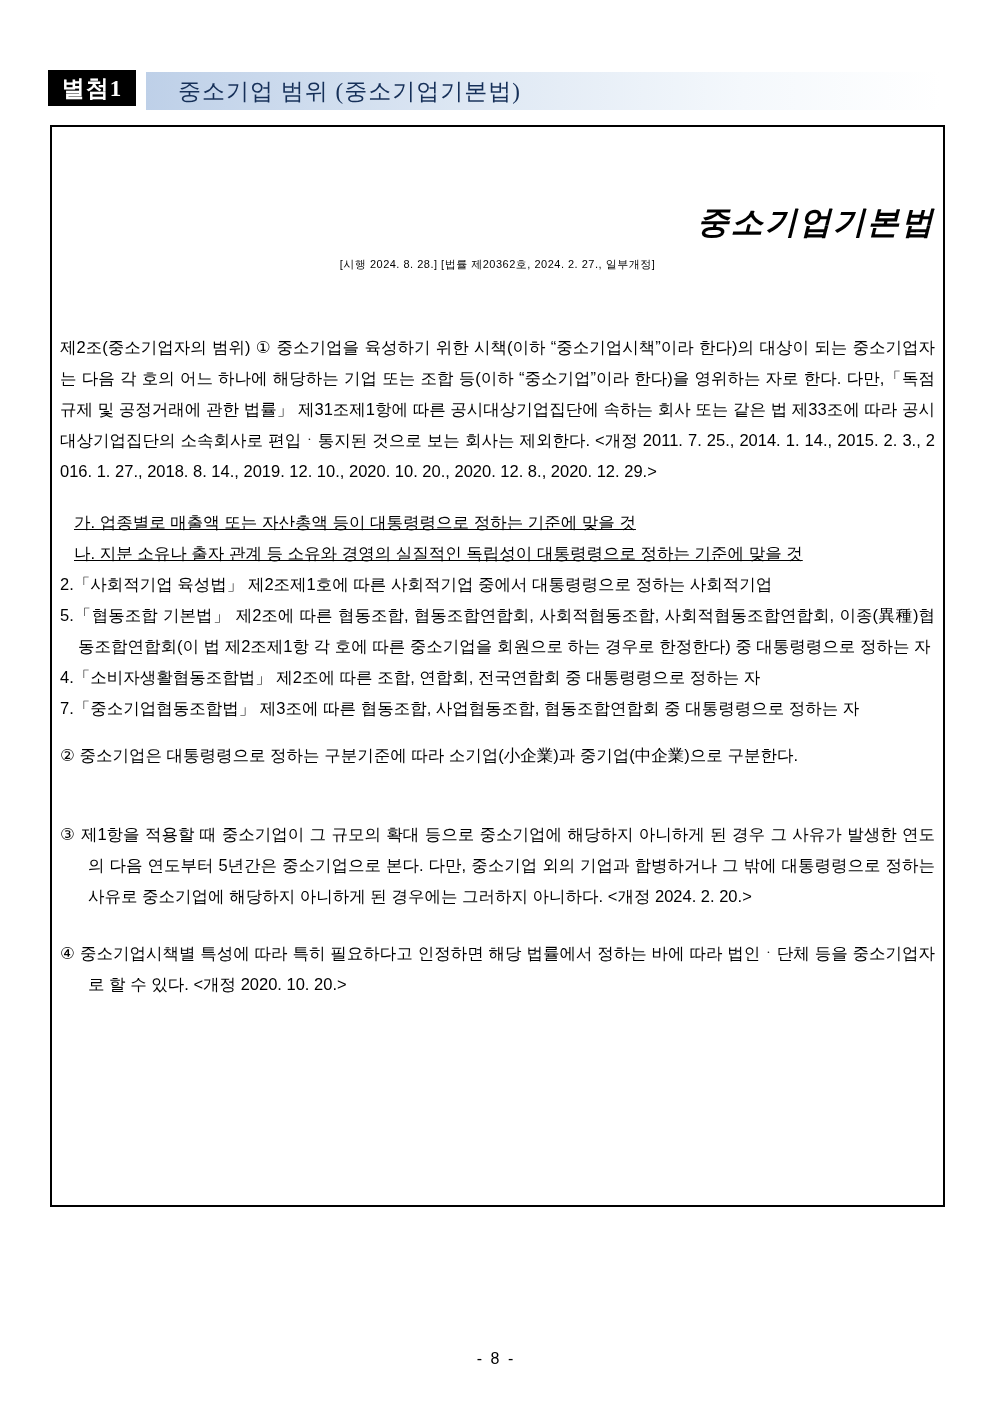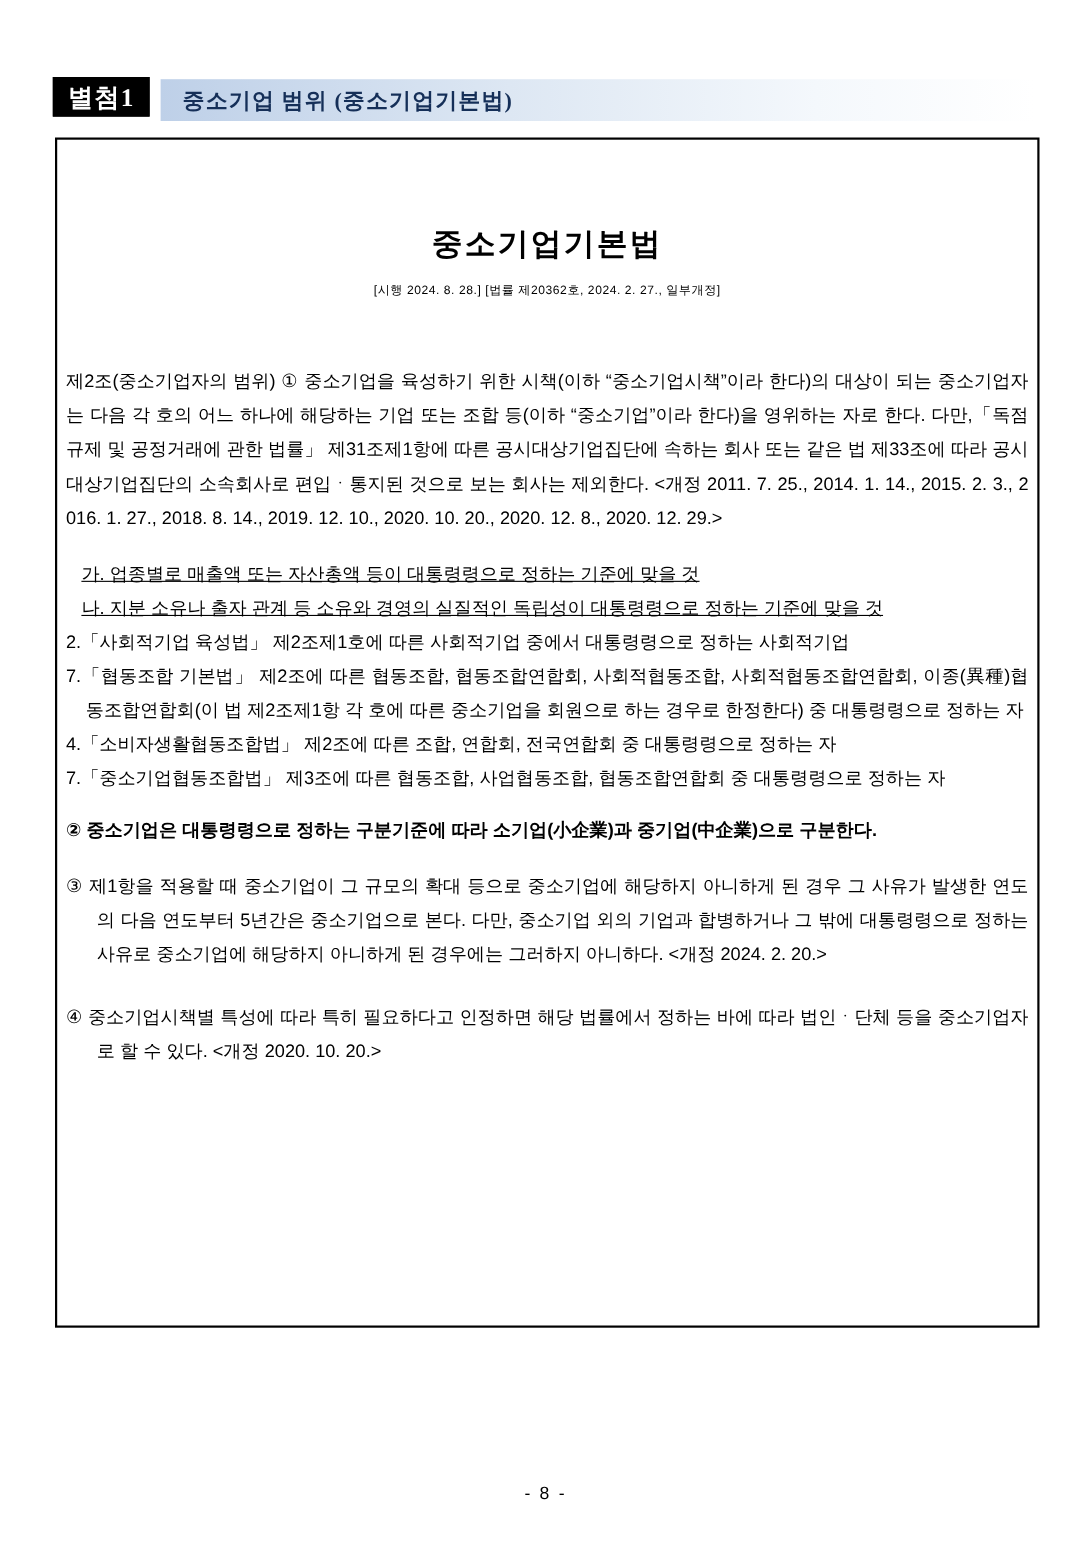--- a/index.html
+++ b/index.html
@@ -42,46 +42,47 @@
     left: 146px;
     top: 72px;
     width: 794px;
     height: 38px;
     background: linear-gradient(to right, #bed0e8 0%, #dde7f3 40%, #f4f8fc 75%, #ffffff 100%);
     display: flex;
     align-items: center;
   }
   .header-bar .bar-title {
     font-family: "Liberation Serif", "DejaVu Serif", serif;
-    font-size: 20px;
-    font-weight: bold;
+    font-size: 23px;
+    font-weight: normal;
     color: #152f58;
-    padding-left: 20px;
+    padding-left: 32px;
     letter-spacing: 1px;
     white-space: nowrap;
   }
 
   
   .doc-box {
     position: absolute;
     left: 50px;
     top: 125px;
     width: 895px;
     height: 1082px;
     border: 2px solid #000000;
     box-sizing: border-box;
     background: #ffffff;
     padding: 78px 8px 0 8px;
   }
   .doc-title {
-    text-align: center;
-    font-size: 28px;
+    text-align: right;
+    font-size: 32px;
     font-weight: bold;
     letter-spacing: 2px;
     line-height: 34px;
+    font-style: italic;
   }
   .doc-subtitle {
     text-align: center;
     font-size: 11px;
     margin-top: 12px;
     line-height: 26px;
     letter-spacing: 0.5px;
   }
   .doc-body {
     margin-top: 55px;
@@ -89,21 +90,21 @@
     line-height: 31px;
     text-align: justify;
     word-break: break-all;
   }
   .para { margin: 0; }
   .para.intro   { margin-bottom: 20px; }
   .clauses      { margin-bottom: 16px; }
   .clause       { margin: 0; }
   .clause.sub   { padding-left: 14px; text-decoration: underline; }
   .clause.hang  { padding-left: 18px; text-indent: -18px; }
-  .para.p2      { margin-bottom: 20px; font-weight: bold; }
+  .para.p2      { margin-bottom: 48px; }
   .para.hang2   { padding-left: 28px; text-indent: -28px; }
   .para.p3      { margin-bottom: 26px; }
 
   
   .page-number {
     position: absolute;
     top: 1350px;
     left: 0;
     width: 100%;
     text-align: center;
@@ -129,21 +130,21 @@
     <div class="doc-subtitle">[시행 2024. 8. 28.] [법률 제20362호, 2024. 2. 27., 일부개정]</div>
 
     <div class="doc-body">
 
       <p class="para intro">제2조(중소기업자의 범위) ① 중소기업을 육성하기 위한 시책(이하 “중소기업시책”이라 한다)의 대상이 되는 중소기업자는 다음 각 호의 어느 하나에 해당하는 기업 또는 조합 등(이하 “중소기업”이라 한다)을 영위하는 자로 한다. 다만,「독점규제 및 공정거래에 관한 법률」 제31조제1항에 따른 공시대상기업집단에 속하는 회사 또는 같은 법 제33조에 따라 공시대상기업집단의 소속회사로 편입ㆍ통지된 것으로 보는 회사는 제외한다. &lt;개정 2011. 7. 25., 2014. 1. 14., 2015. 2. 3., 2016. 1. 27., 2018. 8. 14., 2019. 12. 10., 2020. 10. 20., 2020. 12. 8., 2020. 12. 29.&gt;</p>
 
       <div class="clauses">
         <p class="clause sub">가. 업종별로 매출액 또는 자산총액 등이 대통령령으로 정하는 기준에 맞을 것</p>
         <p class="clause sub">나. 지분 소유나 출자 관계 등 소유와 경영의 실질적인 독립성이 대통령령으로 정하는 기준에 맞을 것</p>
         <p class="clause">2.「사회적기업 육성법」 제2조제1호에 따른 사회적기업 중에서 대통령령으로 정하는 사회적기업</p>
-        <p class="clause hang">7.「협동조합 기본법」 제2조에 따른 협동조합, 협동조합연합회, 사회적협동조합, 사회적협동조합연합회, 이종(異種)협동조합연합회(이 법 제2조제1항 각 호에 따른 중소기업을 회원으로 하는 경우로 한정한다) 중 대통령령으로 정하는 자</p>
+        <p class="clause hang">5.「협동조합 기본법」 제2조에 따른 협동조합, 협동조합연합회, 사회적협동조합, 사회적협동조합연합회, 이종(異種)협동조합연합회(이 법 제2조제1항 각 호에 따른 중소기업을 회원으로 하는 경우로 한정한다) 중 대통령령으로 정하는 자</p>
         <p class="clause">4.「소비자생활협동조합법」 제2조에 따른 조합, 연합회, 전국연합회 중 대통령령으로 정하는 자</p>
         <p class="clause hang">7.「중소기업협동조합법」 제3조에 따른 협동조합, 사업협동조합, 협동조합연합회 중 대통령령으로 정하는 자</p>
       </div>
 
       <p class="para p2">② 중소기업은 대통령령으로 정하는 구분기준에 따라 소기업(小企業)과 중기업(中企業)으로 구분한다.</p>
 
       <p class="para p3 hang2">③ 제1항을 적용할 때 중소기업이 그 규모의 확대 등으로 중소기업에 해당하지 아니하게 된 경우 그 사유가 발생한 연도의 다음 연도부터 5년간은 중소기업으로 본다. 다만, 중소기업 외의 기업과 합병하거나 그 밖에 대통령령으로 정하는 사유로 중소기업에 해당하지 아니하게 된 경우에는 그러하지 아니하다. &lt;개정 2024. 2. 20.&gt;</p>
 
       <p class="para hang2">④ 중소기업시책별 특성에 따라 특히 필요하다고 인정하면 해당 법률에서 정하는 바에 따라 법인ㆍ단체 등을 중소기업자로 할 수 있다. &lt;개정 2020. 10. 20.&gt;</p>
 

